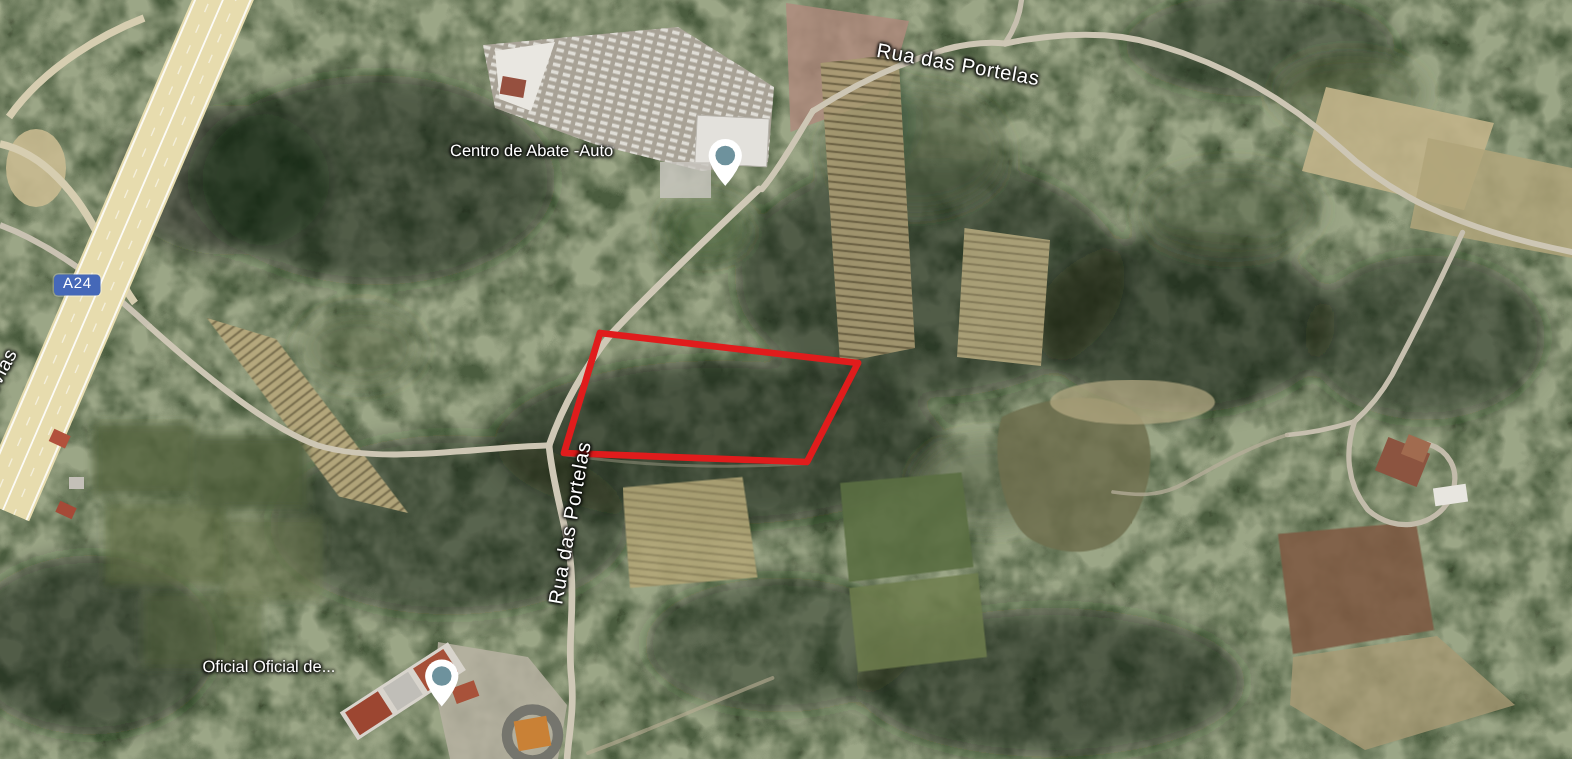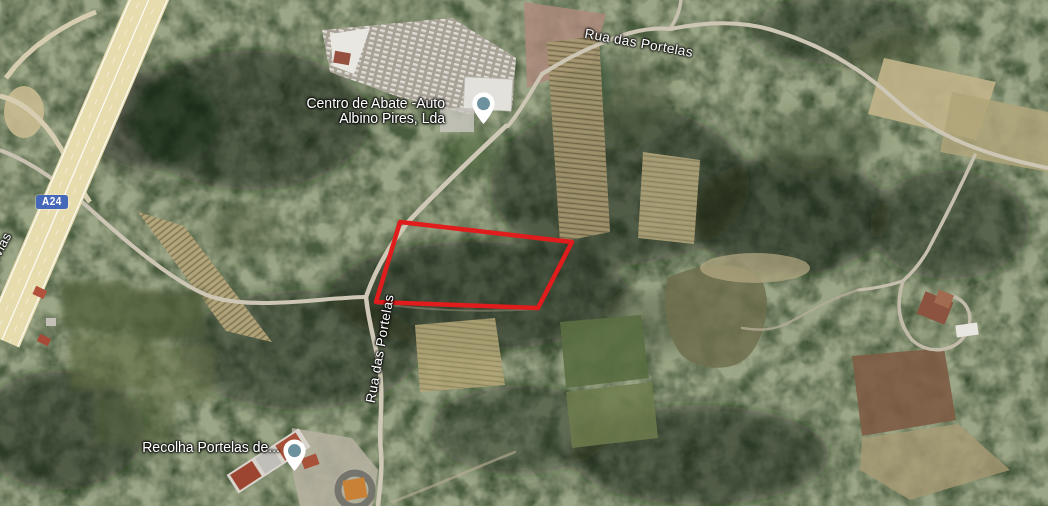--- a/index.html
+++ b/index.html
@@ -4,27 +4,27 @@
 <style>
   html,body{margin:0;padding:0;background:#222;}
   .map-viewport{position:relative;width:1048px;height:506px;overflow:hidden;
     font-family:"Liberation Sans",sans-serif;}
   .map-viewport svg.scene{position:absolute;left:0;top:0;}
   .map-label{position:absolute;color:#fff;font-size:13.5px;letter-spacing:.4px;white-space:nowrap;
     text-shadow:0 1px 2px rgba(0,0,0,.95),0 -1px 2px rgba(0,0,0,.8),1px 0 2px rgba(0,0,0,.8),-1px 0 2px rgba(0,0,0,.8),0 0 4px rgba(0,0,0,.7);}
   .road-label-top{left:586px;top:26px;transform-origin:0 0;transform:rotate(10deg);}
   .road-label-side{left:329px;top:346px;width:100px;text-align:center;transform:rotate(-80deg);}
   .edge-fragment{left:-16px;top:240px;transform:rotate(-62deg);font-size:13px;}
-  .poi-label{position:absolute;text-align:right;font-size:14px;line-height:1.08;color:#fff;
+  .poi-label{position:absolute;text-align:left;font-size:11px;line-height:1.08;color:#fff;
     text-shadow:0 1px 2px rgba(0,0,0,.95),0 -1px 2px rgba(0,0,0,.85),1px 0 2px rgba(0,0,0,.85),-1px 0 2px rgba(0,0,0,.85),0 0 4px rgba(0,0,0,.7);}
   .poi1{left:300px;top:96px;width:145px;}
   .poi2{left:135px;top:440px;width:145px;}
   .shield{position:absolute;left:36px;top:183px;background:#4568b8;color:#fff;font-size:10px;
-    font-weight:bold;padding:1px 6px 2px 6px;border-radius:3px;letter-spacing:.5px;
-    box-shadow:0 0 0 1px rgba(255,255,255,.25);margin-top:12px;}
+    font-weight:normal;padding:1px 6px 2px 6px;border-radius:3px;letter-spacing:.5px;
+    box-shadow:0 0 0 1px rgba(255,255,255,.25);}
   .pin{position:absolute;width:27px;height:35px;}
   .pin1{left:470px;top:91px;}
   .pin2{left:281px;top:438px;}
 </style>
 </head>
 <body>
 
 <div class="map-viewport">
 
   <svg class="scene" width="1048" height="506" viewBox="0 0 1048 506">
@@ -171,28 +171,27 @@
   <div class="map-label road-label-top">Rua das Portelas</div>
 
   <div class="map-label road-label-side">Rua das Portelas</div>
 
   <div class="map-label edge-fragment">ovias</div>
 
   <div class="shield">A24</div>
 
   <div class="poi-label poi1">
     <div>Centro de Abate -Auto</div>
-    <div>Albino Pires, Lda</div>
   </div>
   <svg class="pin pin1" viewBox="0 0 28 36">
     <path d="M14 1.5 C7.6 1.5 2.5 6.6 2.5 13 c0 8.3 11.5 21 11.5 21 s11.5-12.7 11.5-21 C25.5 6.6 20.4 1.5 14 1.5 Z" fill="#ffffff"></path>
     <circle cx="14" cy="13" r="6.8" fill="#6e929d"></circle>
   </svg>
 
   <div class="poi-label poi2">
-    <div>Recolha Portelas de...</div>
+    <div>Oficial Oficial de...</div>
   </div>
   <svg class="pin pin2" viewBox="0 0 28 36">
     <path d="M14 1.5 C7.6 1.5 2.5 6.6 2.5 13 c0 8.3 11.5 21 11.5 21 s11.5-12.7 11.5-21 C25.5 6.6 20.4 1.5 14 1.5 Z" fill="#ffffff"></path>
     <circle cx="14" cy="13" r="6.8" fill="#6e929d"></circle>
   </svg>
 
 </div>
 
 </body></html>

